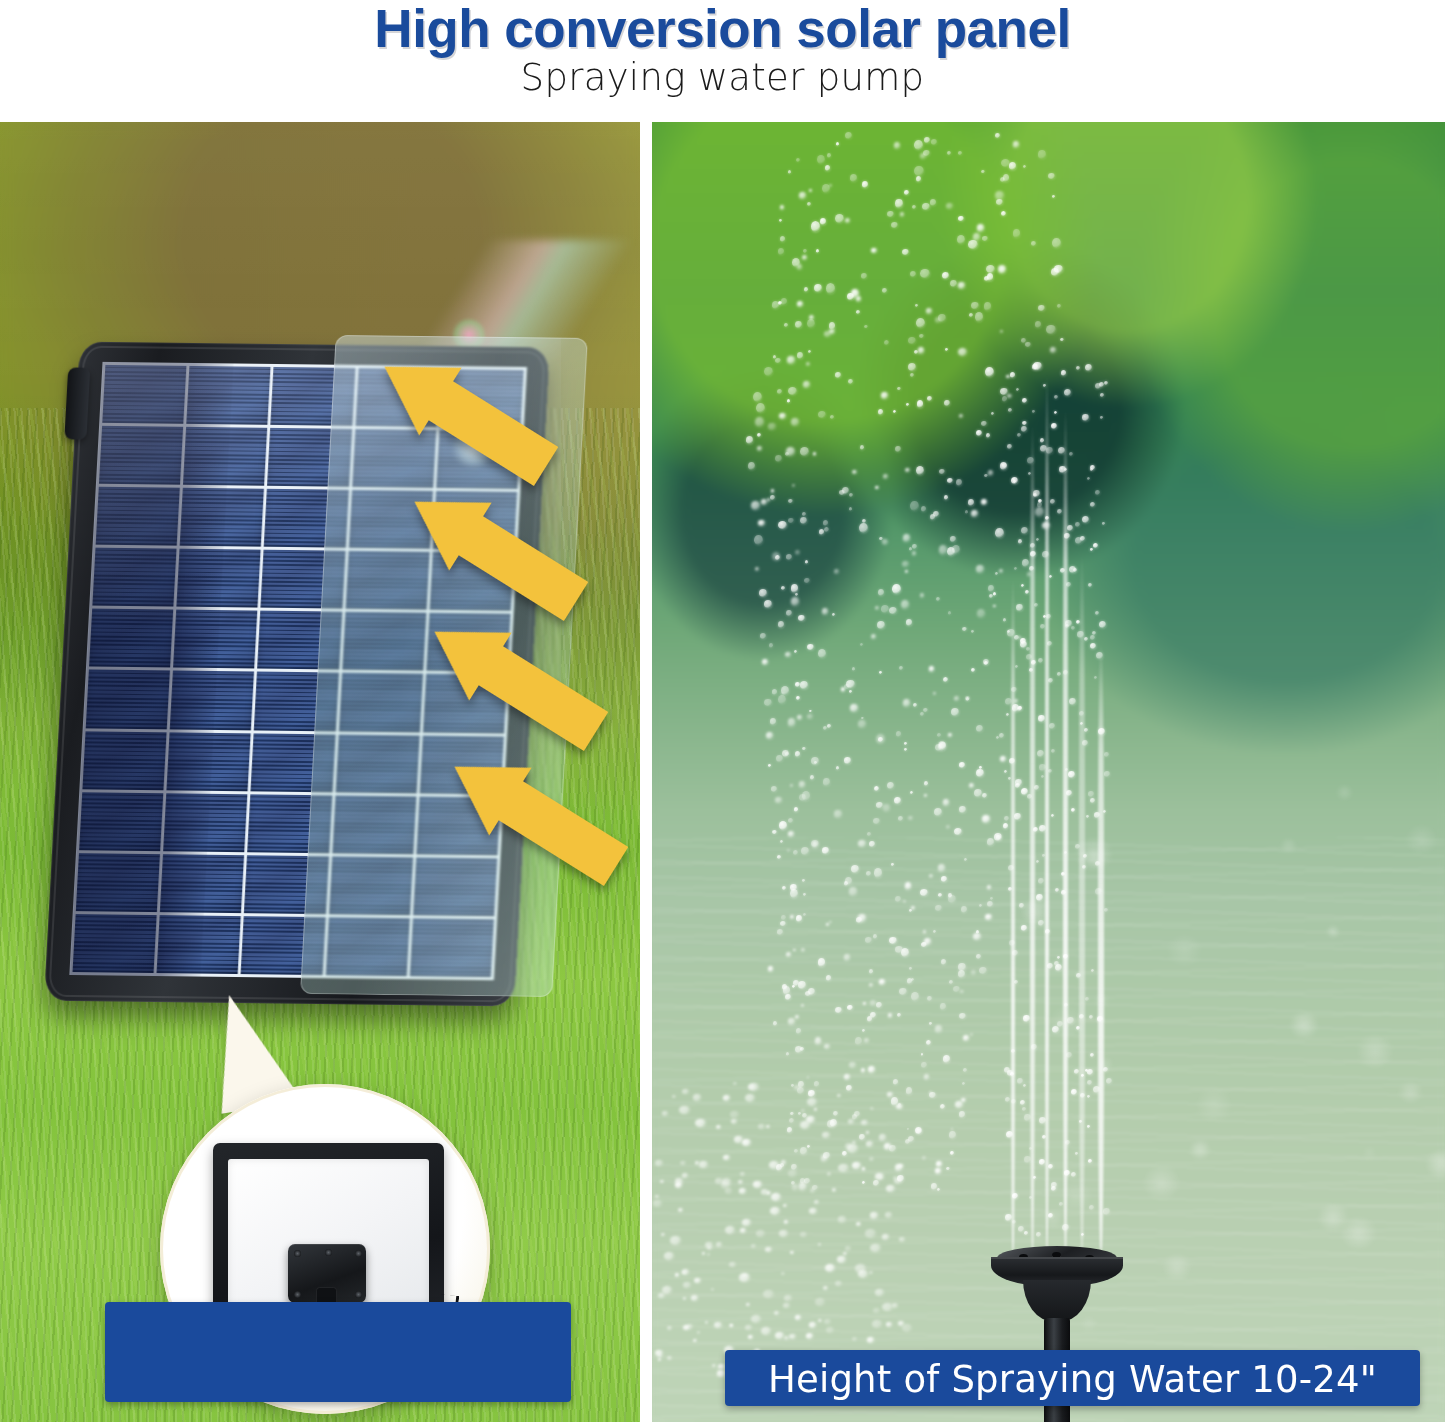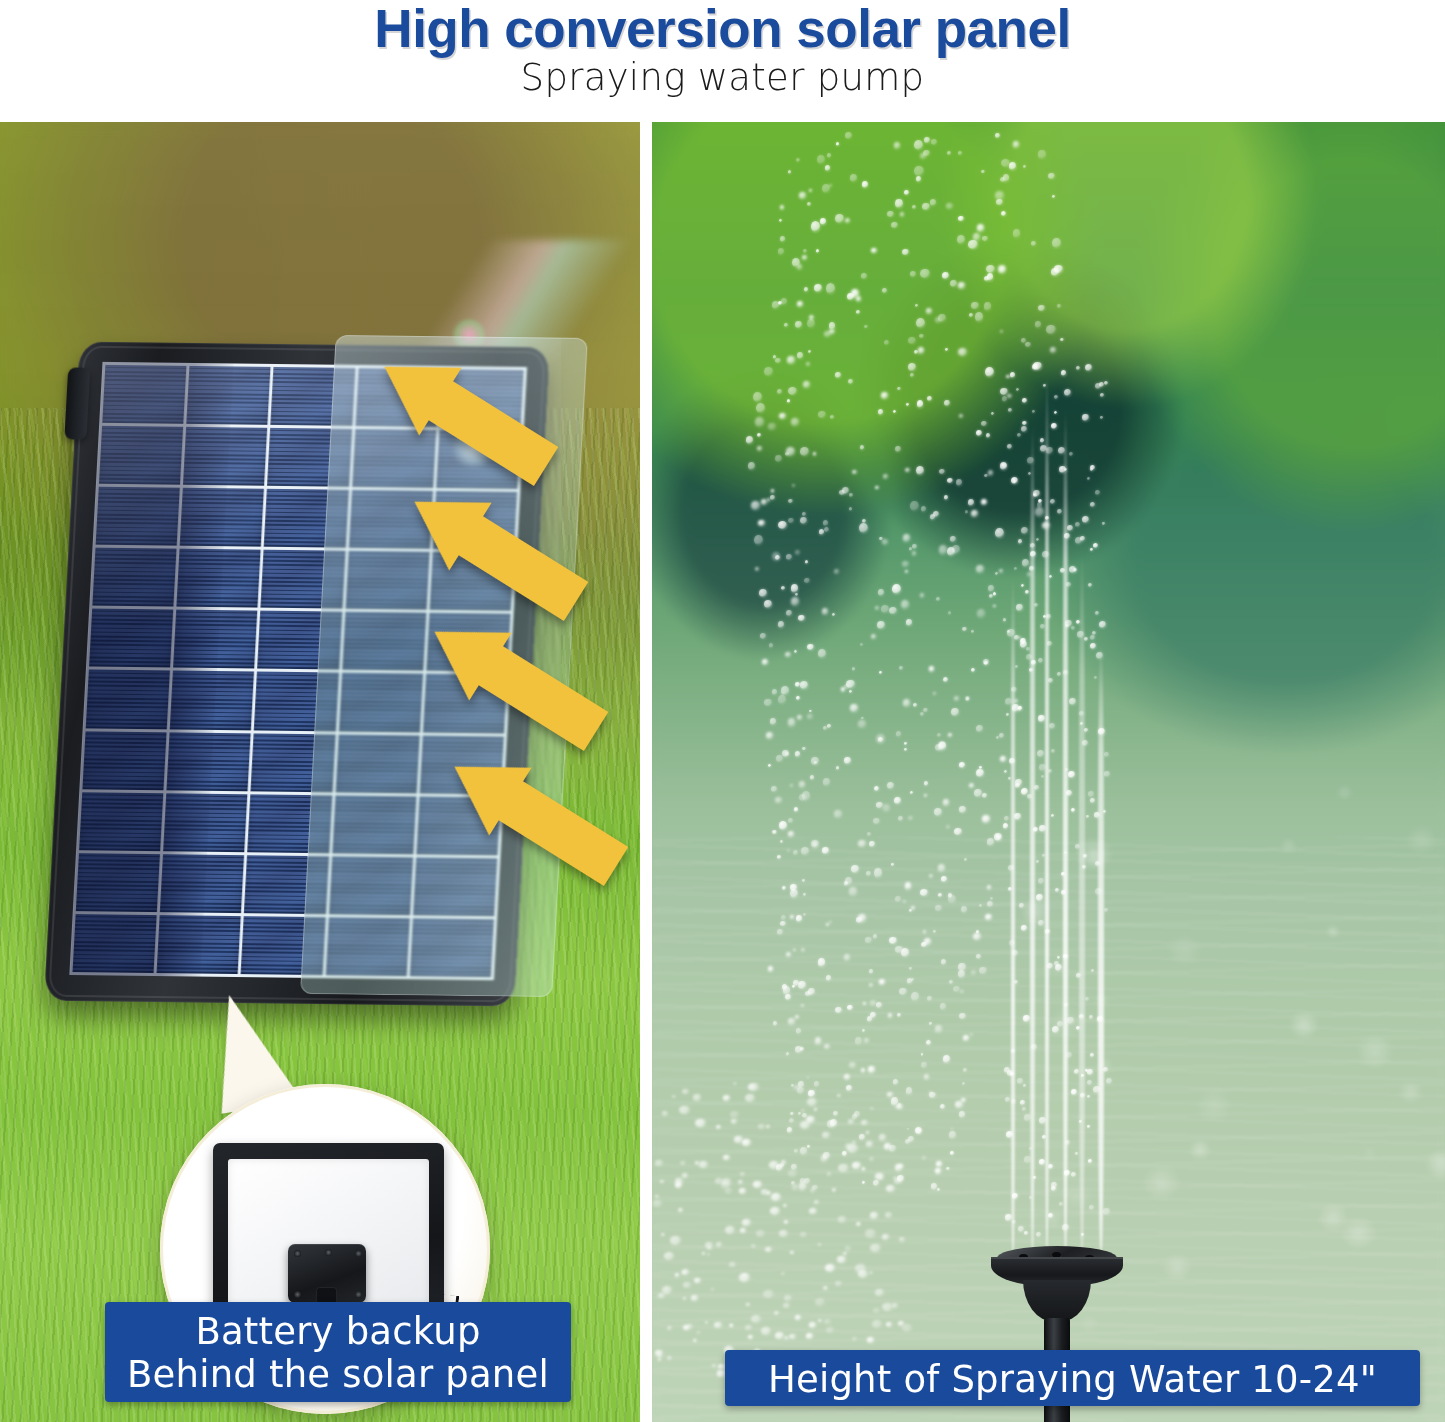--- a/index.html
+++ b/index.html
@@ -323,22 +323,20 @@
               <div class="scr" style="left:85%;top:80%"></div>
               <div class="bp-notch"></div>
             </div>
             <div class="bp-cable"></div>
           </div>
         </div>
       </div>
     </div>
 
     <div class="banner banner-left" style="left:105px;top:1180px;">
-      <div class="bl l1">Battery backup</div>
-      <div class="bl l2">Behind the solar panel</div>
     </div>
   </div>
 
   <div class="panel panel-right">
     <div class="pond-bg"></div>
     <div class="pond-blur"></div>
     <div class="pond-ripples"></div>
 
     <div id="bokeh">
         <div class="pond-bokeh" style="width: 19.566px; height: 16.6311px; left: 391.275px; top: 1089.4px; opacity: 0.31;"></div>

